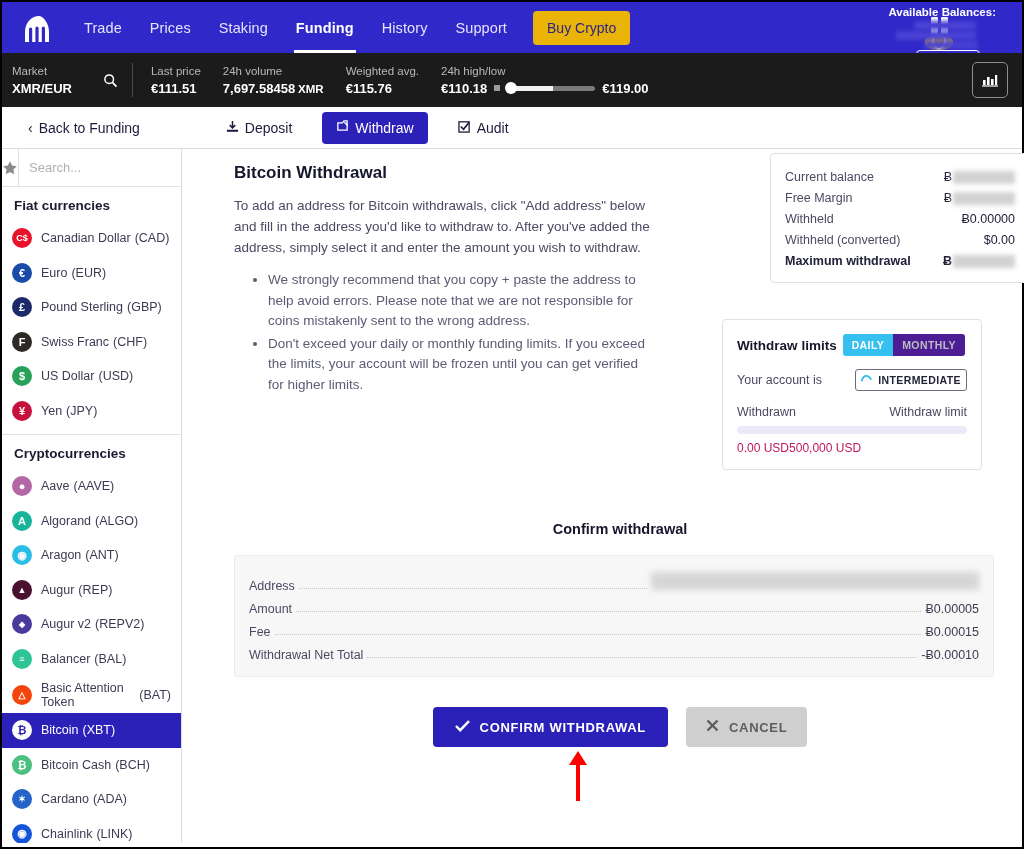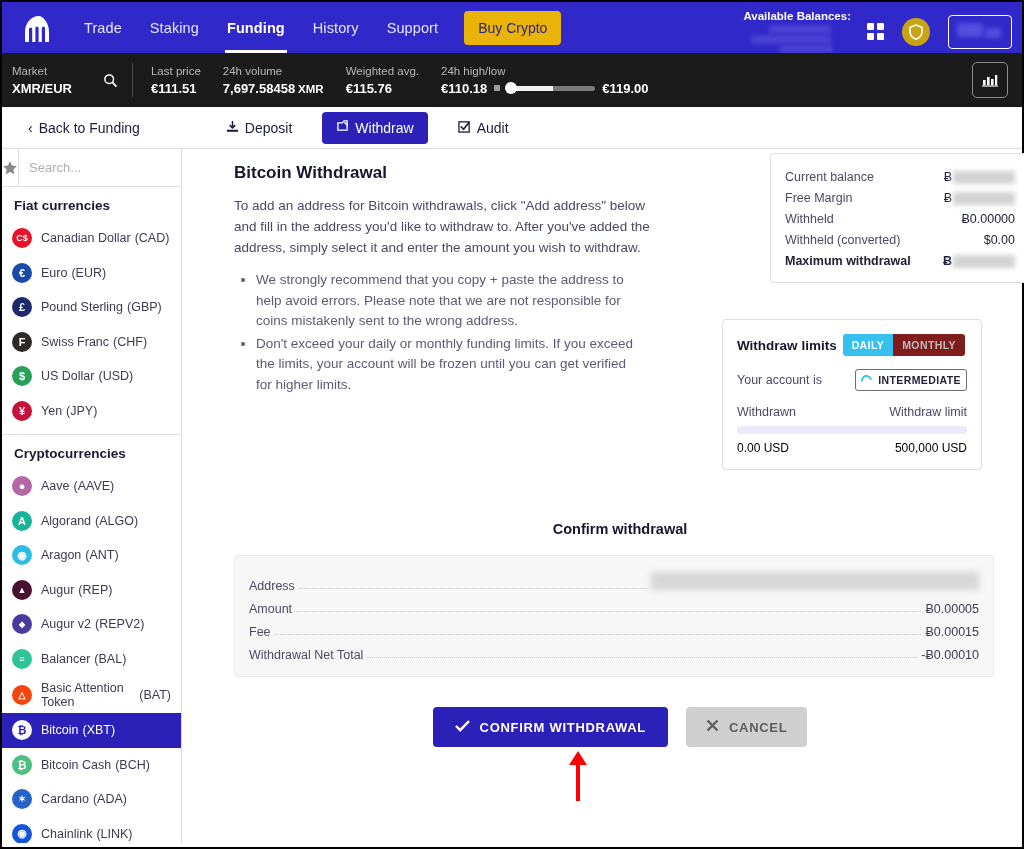--- a/index.html
+++ b/index.html
@@ -26,21 +26,21 @@
   }
   .navlink.active { color:#fff; font-weight:bold; }
   .navlink.active::after {
     content:""; position:absolute; left:12px; right:12px; bottom:0; height:3px; background:#fff;
   }
   .buycrypto {
     margin-left:12px; background:#eab308; color:#2b2385; font-size:14px;
     border:none; border-radius:4px; padding:9px 14px; cursor:pointer;
     font-family:"Liberation Sans", sans-serif;
   }
-  .topright { position:absolute; right:10px; top:0; height:59px; display:flex; align-items:center; }
+  .topright { position:absolute; right:10px; top:0; height:59px; display:flex; align-items:center;flex-direction:column; }
   .avail-wrap { text-align:right; margin-right:16px; position:relative; height:51px; width:112px; }
   .avail-label { color:#fff; font-size:11.5px; font-weight:bold; position:absolute; right:0; top:4px; white-space:nowrap; }
   .blur-bal { position:absolute; right:0; top:19px; width:100px; height:28px; }
   .blur-bal i { position:absolute; display:block; background:#4a42d4; filter:blur(2.2px); }
   .grid-icon { display:grid; grid-template-columns:7px 7px; grid-template-rows:7px 7px; gap:3px; margin-right:18px; cursor:pointer; }
   .grid-icon i { background:#fff; display:block; border-radius:1px; }
   .shield { width:28px; height:28px; border-radius:50%; background:#c8a415; display:flex; align-items:center; justify-content:center; margin-right:18px; cursor:pointer; }
   .acct-box { width:64px; height:34px; border:1.5px solid #fff; border-radius:4px; position:relative; cursor:pointer; overflow:hidden; }
   .acct-box i { position:absolute; background:#564ee0; filter:blur(2.4px); display:block; }
 
@@ -85,44 +85,44 @@
   .cur-code { font-size:12.5px; color:#3b3b53; margin-left:4px; }
   .cur .txtwrap { display:flex; align-items:baseline; flex:1; }
   .cur .twoline { display:flex; align-items:center; flex:1; justify-content:space-between; }
   .cur .twoline .nm { font-size:12.5px; color:#3b3b53; line-height:14px; max-width:92px; }
   .sec-sep { border-top:1px solid #e2e2e2; margin-top:6px; }
 
   
   .main { flex:1; padding:14px 16px 0 20px; position:relative; background:#fff; }
   .h1 { font-size:17px; font-weight:bold; color:#16162c; margin:0 0 12px; }
   .para { font-size:13.5px; color:#4a4a63; line-height:21px; max-width:420px; margin:0 0 12px; }
-  ul.bullets { margin:0; padding-left:22px; max-width:408px; }
+  ul.bullets { margin:12px; padding-left:22px; max-width:408px; }
   ul.bullets li { font-size:13.5px; color:#5b5b75; line-height:20.5px; margin-bottom:2px; }
 
   .panel { position:absolute; border:1px solid #e0e0e0; border-radius:4px; background:#fff; }
   #balance-panel { left:508px; top:4px; width:260px; padding:16px 14px 14px;margin-left:48px; }
   .brow { display:flex; justify-content:space-between; align-items:center; font-size:12.5px; color:#4a4a63; margin-bottom:7px; }
   .brow.bold { font-weight:bold; color:#22223a; margin-bottom:0; }
   .bval { font-size:12.5px; color:#22223a; display:flex; align-items:center; }
   .bblur { width:62px; height:13px; background:#d2d2d2; filter:blur(2.6px); display:inline-block; margin-left:1px; }
 
   #limits-panel { left:508px; top:170px; width:260px; padding:14px; }
   .lim-head { display:flex; align-items:center; margin-bottom:13px; }
   .lim-title { font-size:13.5px; font-weight:bold; color:#16162c; margin-right:6px; }
   .toggle { display:flex; border-radius:3px; overflow:hidden; }
   .tg { font-size:10.5px; font-weight:bold; letter-spacing:.4px; padding:5px 9px; cursor:pointer; }
   .tg.on { background:#35c0f0; color:#fff; }
-  .tg.off { background:#7f1d1d; color:#bdbdbd; }
+  .tg.off { background:#4c1d95; color:#bdbdbd; }
   .acct-row { display:flex; align-items:center; justify-content:space-between; margin-bottom:14px; }
   .acct-lbl { font-size:12.5px; color:#4a4a63; }
   .tier { border:1px solid #6d6d7d; border-radius:3px; padding:4px 5px; display:flex; align-items:center; gap:6px; font-size:10.5px; font-weight:bold; color:#22223a; letter-spacing:.4px; cursor:pointer; }
   .tier .ring { width:11px; height:11px; border-radius:50%; border:2.5px solid #35c0f0; border-right-color:transparent; border-bottom-color:transparent; transform:rotate(35deg); }
   .wlabels { display:flex; justify-content:space-between; font-size:12.5px; color:#4a4a63; margin-bottom:7px; }
   .bar { height:8px; background:#ece9fb; border-radius:4px; margin-bottom:7px; }
-  .wvals { display:flex; justify-content:space-between; font-size:12px; color:#000000; }
+  .wvals { display:flex; font-size:12px; color:#be185d; }
 
   .confirm-title { text-align:center; font-size:14.5px; font-weight:bold; color:#16162c; margin:126px 0 18px; }
   .confirm-box { background:#f7f7f7; border:1px solid #ececec; border-radius:3px; padding:16px 14px 14px; margin:0 0 0 0; width:760px; }
   .crow { display:flex; align-items:flex-end; font-size:12.5px; color:#4a4a63; margin-bottom:9px; }
   .crow:last-child { margin-bottom:0; }
   .ck { white-space:nowrap; }
   .cdots { flex:1; border-bottom:1px dotted #c9c9c9; margin:0 4px 4px; height:1px; }
   .cv { white-space:nowrap; color:#3b3b53; }
   .addr-blur { width:328px; height:18px; background:#d6d6d6; filter:blur(3px); display:inline-block; }
 
@@ -147,20 +147,21 @@
 <div class="page">
 
   <div class="topnav">
     <div class="logo">
       <svg width="32" height="28" viewBox="0 0 32 28">
         <path d="M16 1C8 1 2 8 2 17v10h4V14a1.6 1.6 0 013.2 0v13h3.2V13a1.6 1.6 0 013.2 0v14h3.2V13a1.6 1.6 0 013.2 0v14H26V17c0-9-6-16-10-16z" fill="#fff"></path>
       </svg>
     </div>
     <div class="navlinks">
       <div class="navlink">Trade</div>
+      <div class="navlink">Prices</div>
       <div class="navlink">Staking</div>
       <div class="navlink active">Funding</div>
       <div class="navlink">History</div>
       <div class="navlink">Support</div>
     </div>
     <button class="buycrypto">Buy Crypto</button>
 
     <div class="topright">
       <div class="avail-wrap">
         <div class="avail-label">Available Balances:</div>

